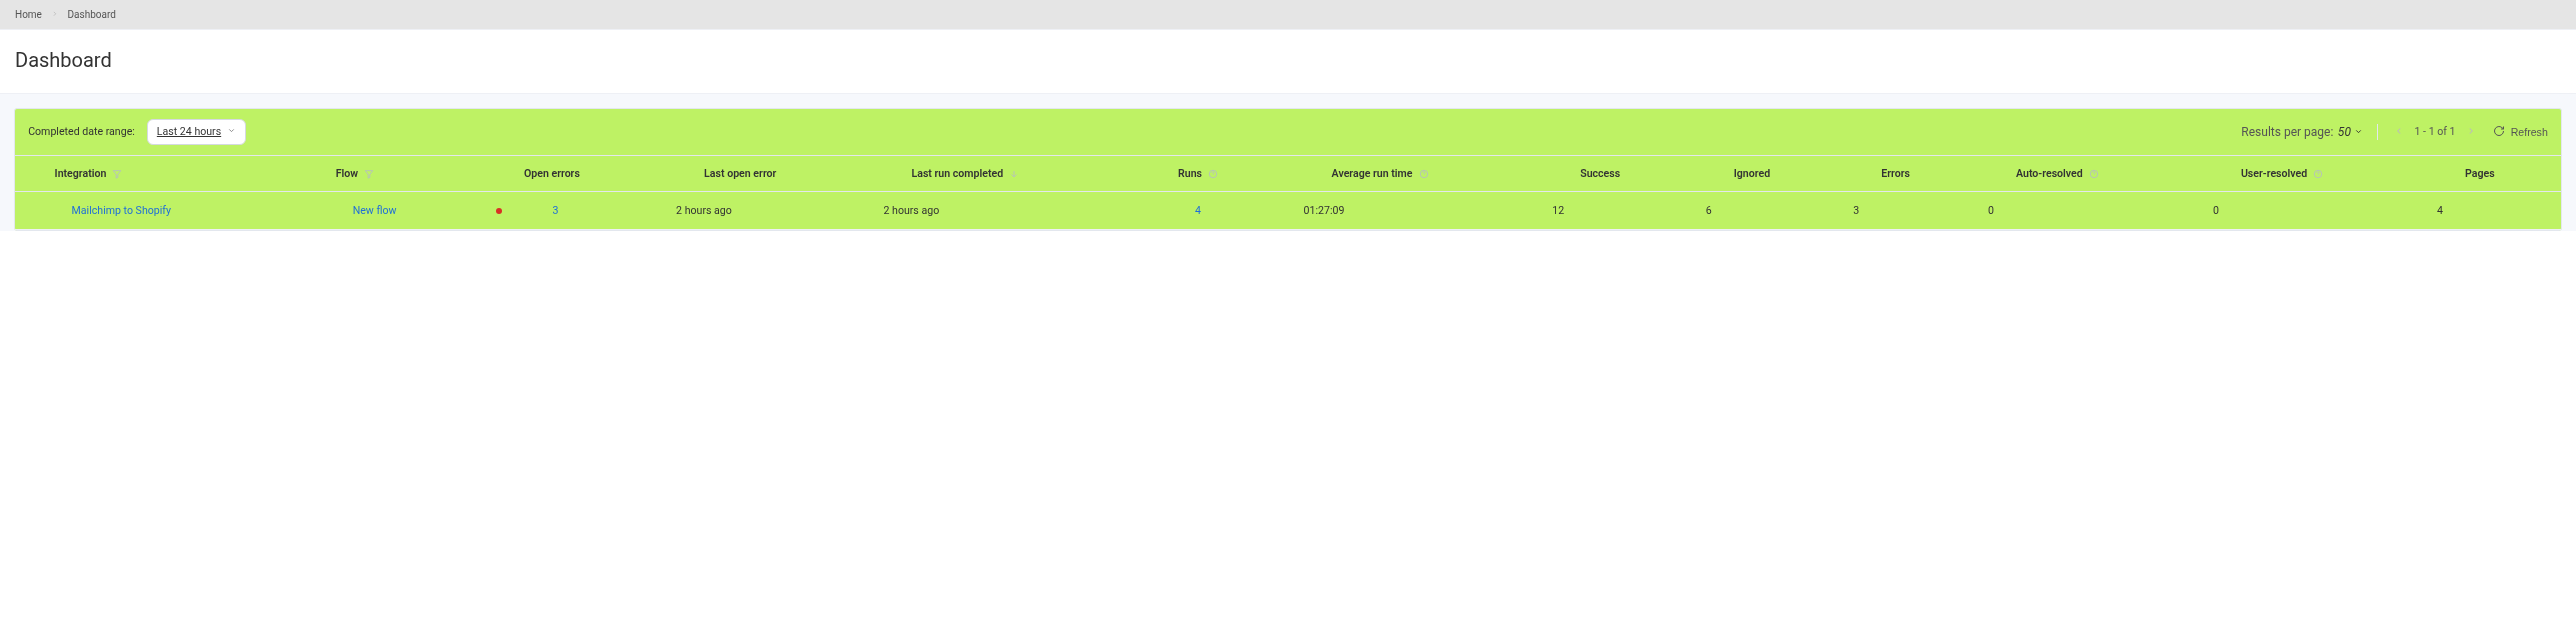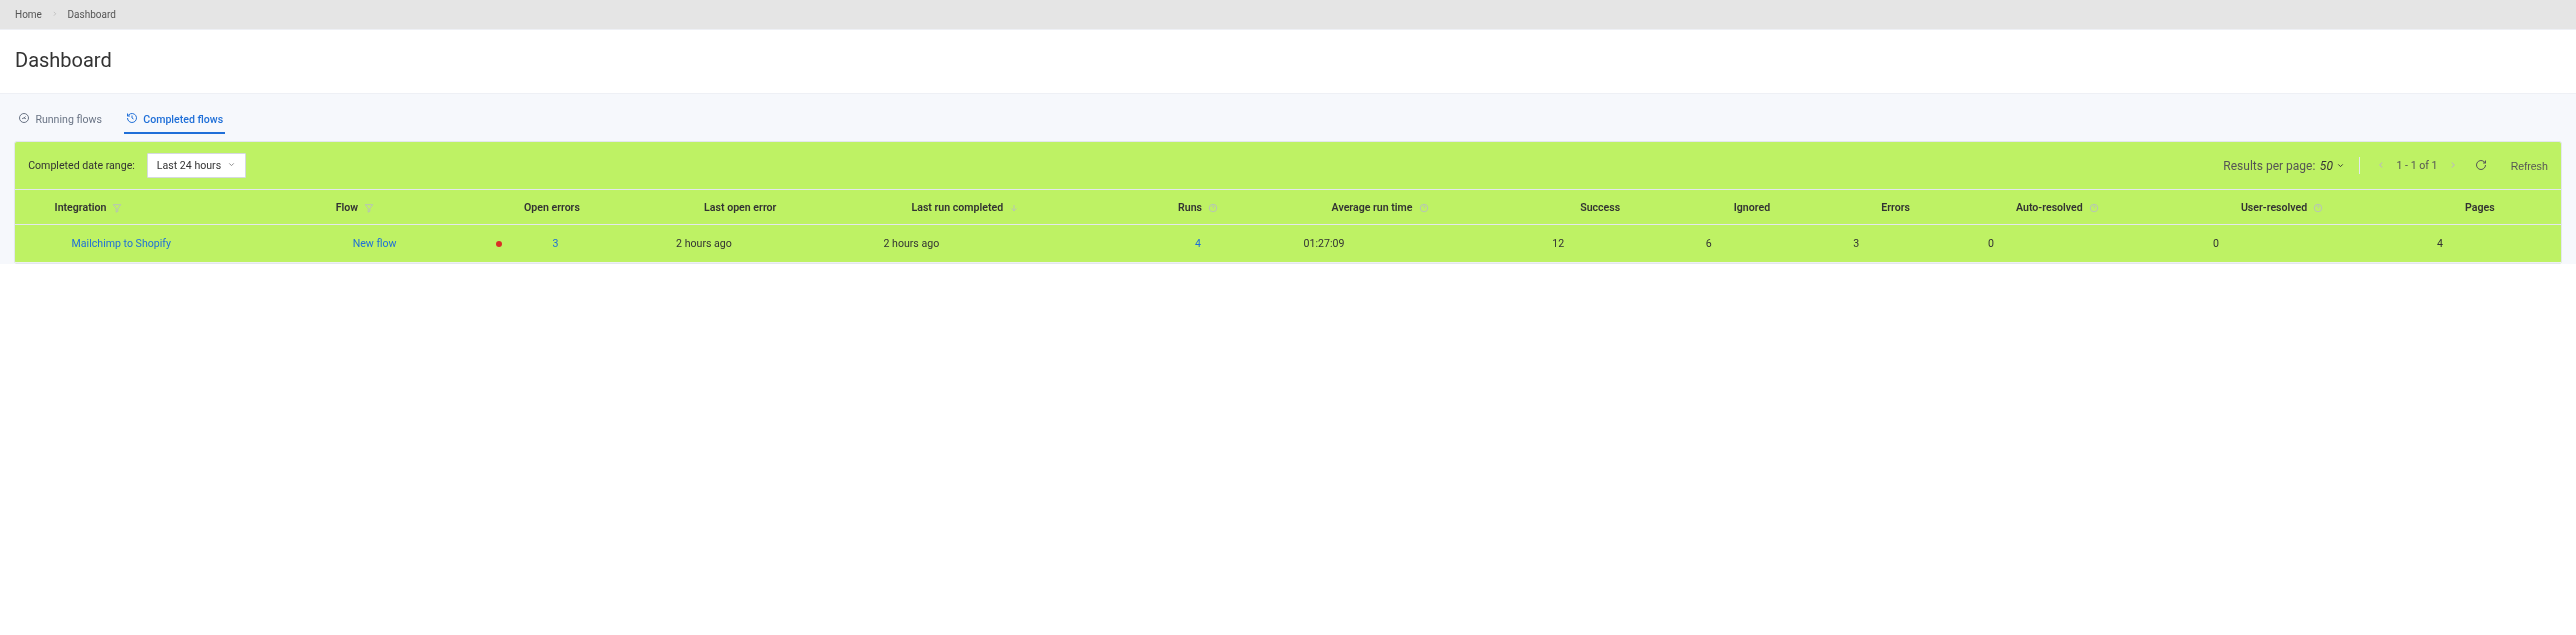--- a/index.html
+++ b/index.html
@@ -79,29 +79,30 @@
       align-items: center;
       padding: 10.6px 13.6px;
       gap: 12px;
     }
     .t-label {
       color: #333;
       font-size: 10.6px;
     }
     .dropdown {
       border: 0.8px solid #d5d9e0;
-      border-radius: 1px;
+      border-radius: 6px;
       padding: 5.3px 9px;
       display: inline-flex;
       align-items: center;
       gap: 6px;
       cursor: pointer;
       font-size: 10.6px;
       color: #333;
       background: #fff;
+      text-decoration: underline;
     }
     .dropdown .chev {
       color: #888;
     }
     .toolbar-right {
       margin-left: auto;
       display: flex;
       align-items: center;
       gap: 13.6px;
     }
@@ -134,21 +135,21 @@
     }
     .pager .nav-ic {
       color: #bbb;
       cursor: pointer;
       font-size: 11.4px;
       padding: 1.5px 3px;
     }
     .refresh-btn {
       display: inline-flex;
       align-items: center;
-      gap: 24px;
+      gap: 6px;
       color: #555;
       font-size: 10.6px;
       cursor: pointer;
       background: none;
       border: none;
       padding: 0;
     }
     .refresh-btn svg {
       width: 12px;
       height: 12px;
@@ -221,42 +222,20 @@
   </span>
   <span class="breadcrumb-link">Dashboard</span>
 </div>
 
 <div class="page-title-wrap">
   <h1 class="page-title">Dashboard</h1>
 </div>
 
 <div class="content-area">
 
-  <div class="tabs-row">
-    <div class="tab">
-      <span>
-        <svg viewBox="0 0 24 24" fill="none" stroke="currentColor" stroke-width="2">
-            <circle cx="12" cy="12" r="9"></circle>
-            <path d="M8 14a5 5 0 0 1 8 0"></path>
-            <line x1="12" y1="12" x2="15" y2="9"></line>
-          </svg>
-      </span>
-      <span>Running flows</span>
-    </div>
-    <div class="tab active">
-      <span>
-        <svg viewBox="0 0 24 24" fill="none" stroke="currentColor" stroke-width="2">
-            <path d="M3 12a9 9 0 1 0 2.64-6.36L3 8"></path>
-            <polyline points="3 3 3 8 8 8"></polyline>
-            <polyline points="12 7 12 12 15 14"></polyline>
-          </svg>
-      </span>
-      <span>Completed flows</span>
-    </div>
-  </div>
 
   <div class="panel">
     <div class="panel-toolbar">
       <span class="t-label">Completed date range:</span>
       <div class="dropdown">
         <span>Last 24 hours</span>
         <span class="chev">
           <svg width="9" height="9" viewBox="0 0 24 24" fill="none" stroke="currentColor" stroke-width="2.5">
               <polyline points="6 9 12 15 18 9"></polyline>
             </svg>

